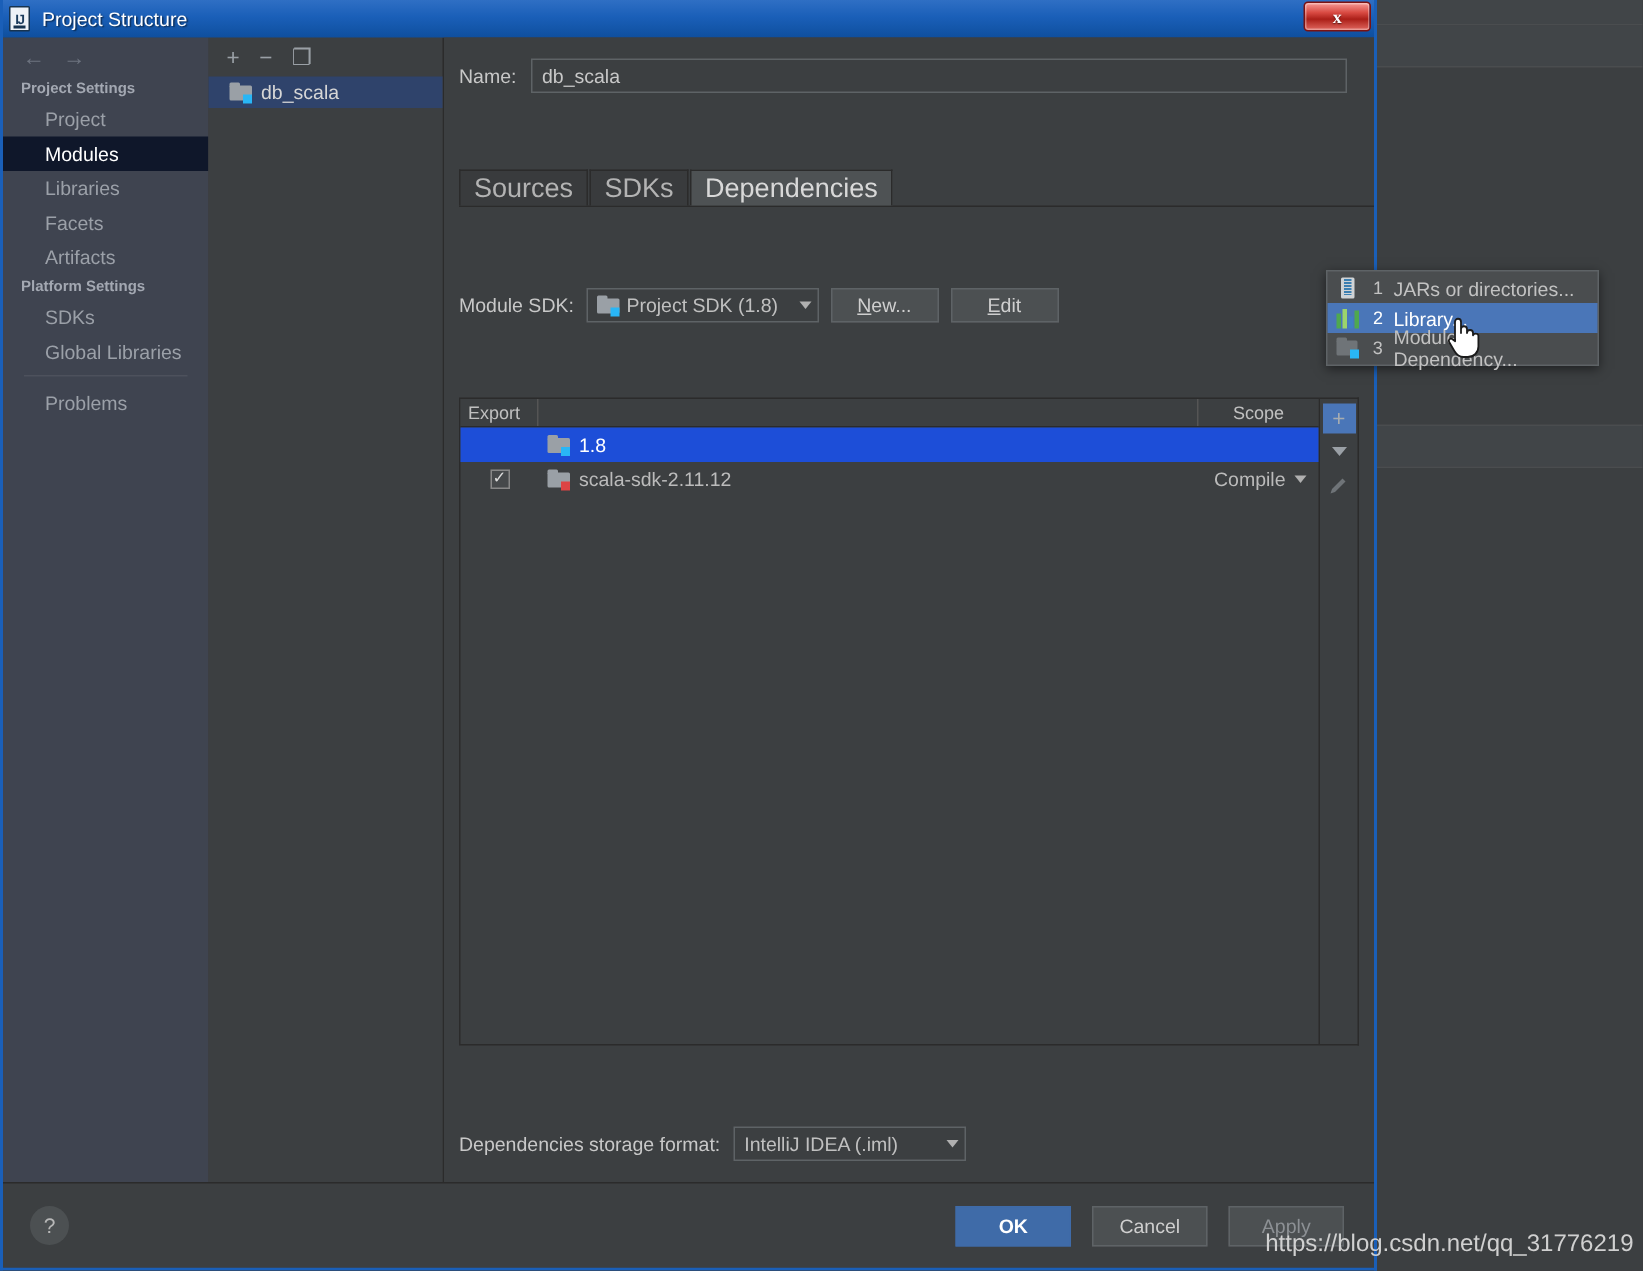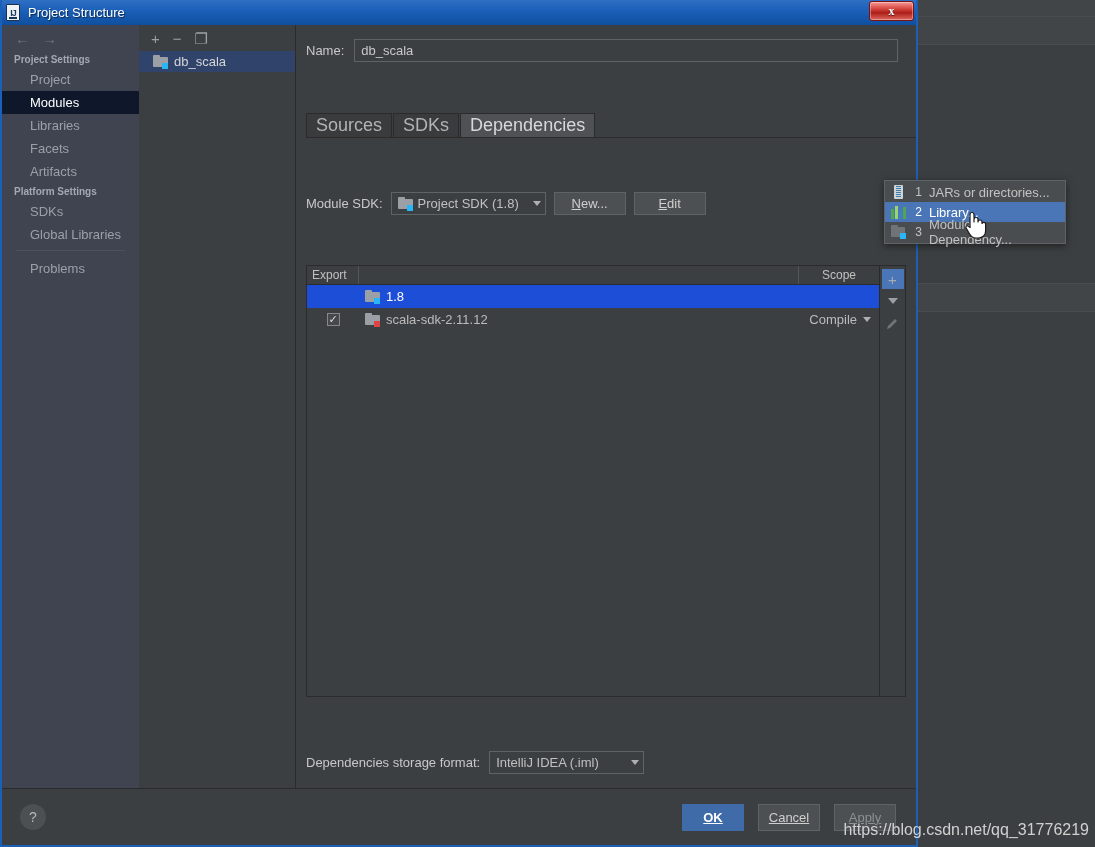--- a/index.html
+++ b/index.html
@@ -371,28 +371,27 @@
     background: #4c5052;
     color: #b8b8b8; font-size: 14px;
     display: flex; align-items: center; justify-content: center;
     cursor: pointer;
   }
   #footer-actions {
     margin-left: auto;
     display: flex; gap: 14px; align-items: center;
   }
   .fbtn {
-    width: 62px; height: 27px;
+    width: 77px; height: 27px;
     border: 1px solid #5e6366;
     background: #4c5052;
     color: #cfcfcf;
     font-size: 13px;
     display: flex; align-items: center; justify-content: center;
     cursor: pointer;
-    text-decoration: underline;
   }
   .fbtn.primary {
     background: #3f6ba8;
     border-color: #3f6ba8;
     color: #ffffff;
     font-weight: bold;
   }
   .fbtn.disabled { color: #8c9094; }
 
   

